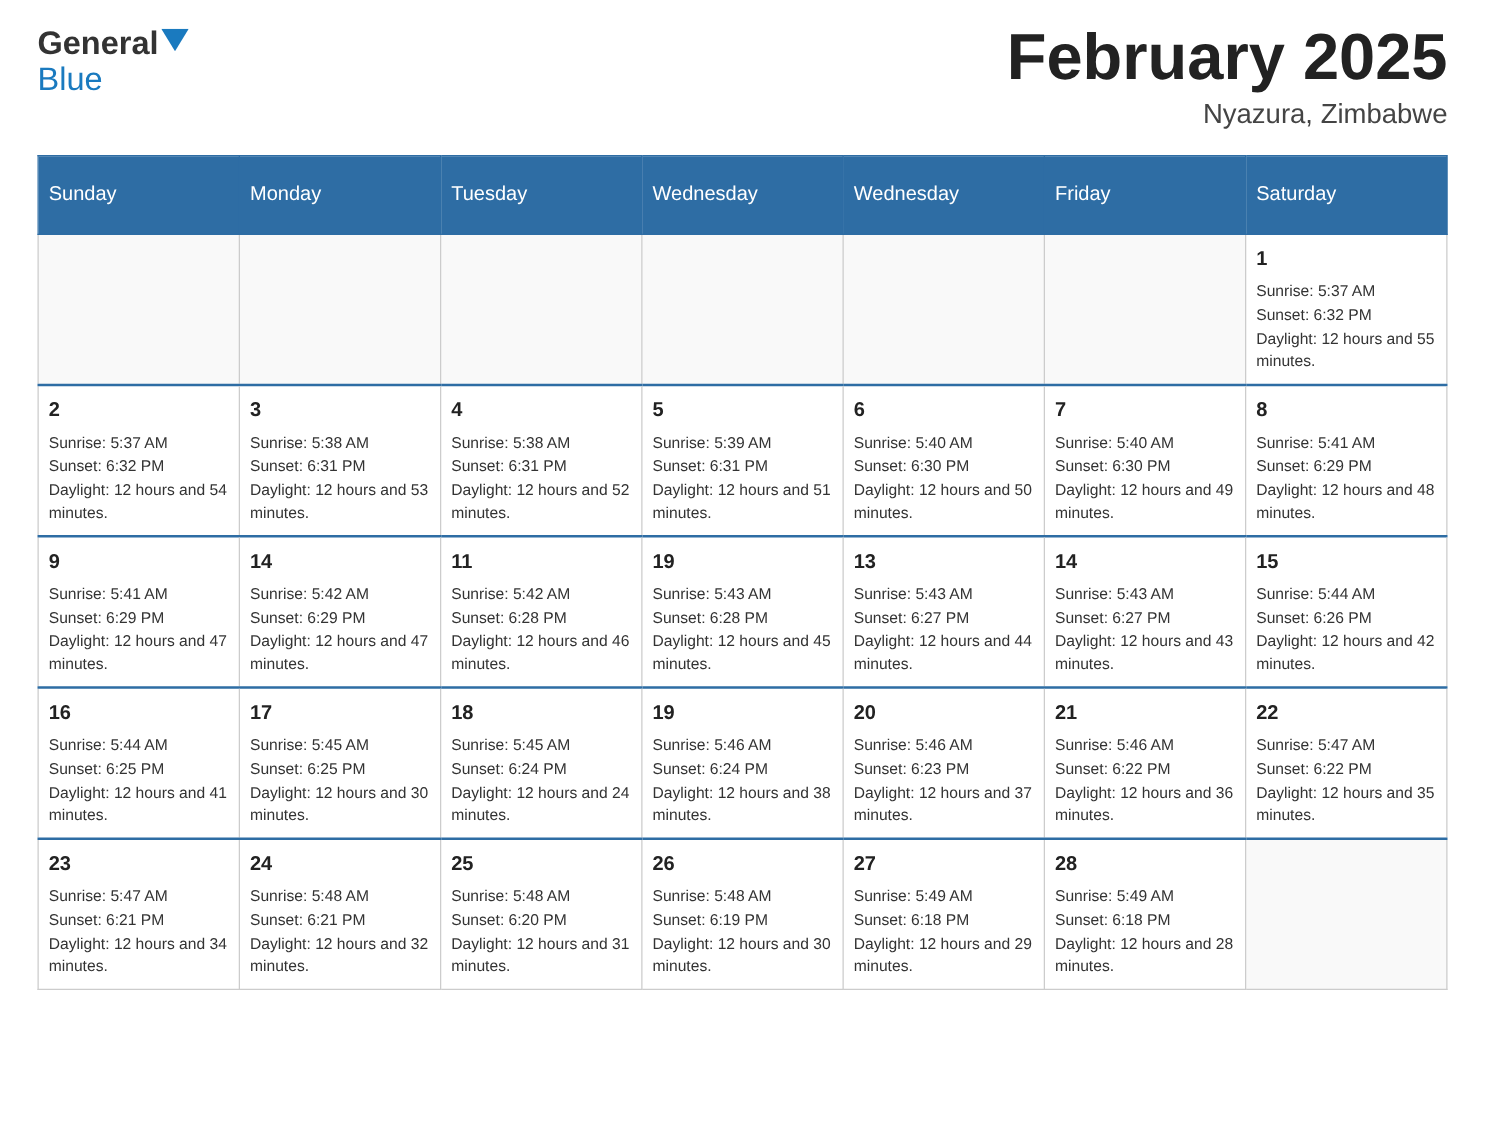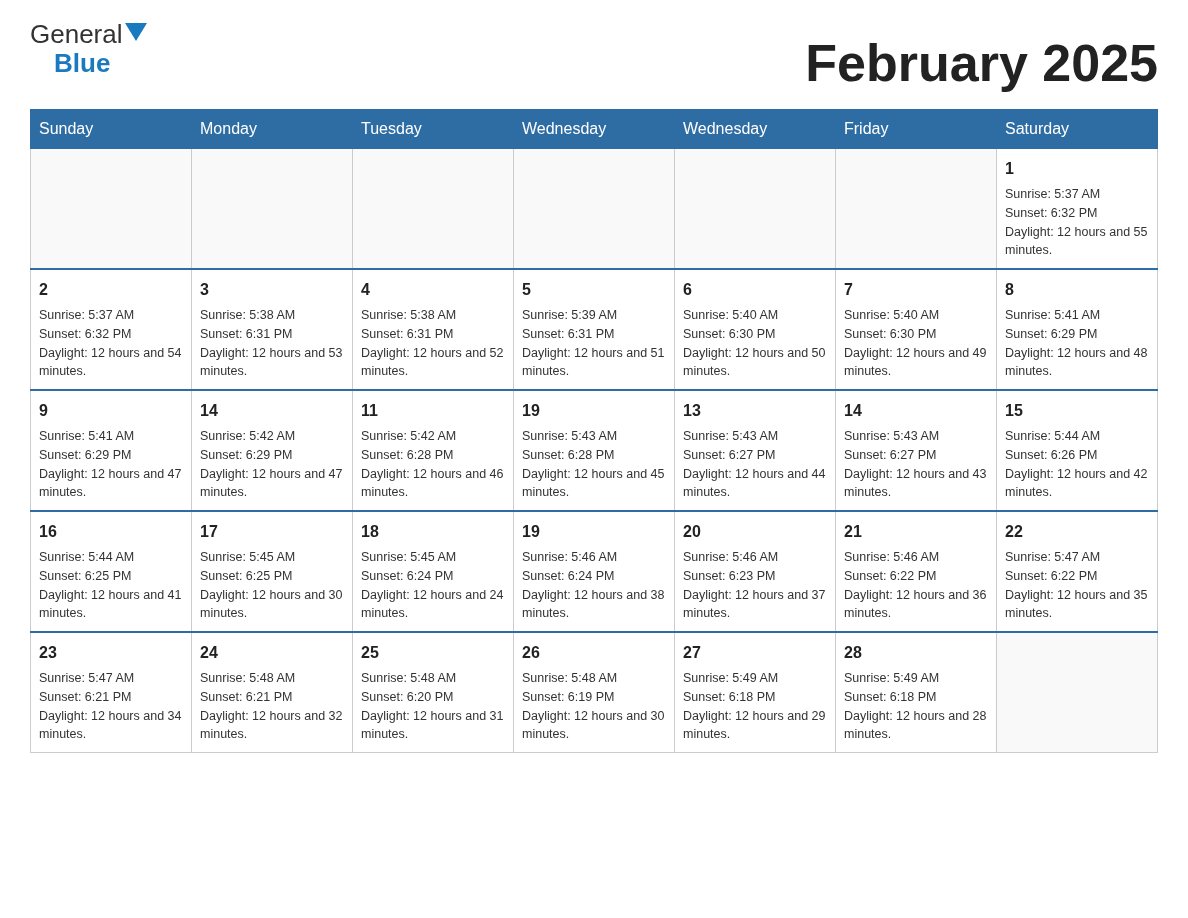--- a/index.html
+++ b/index.html
@@ -18,42 +18,41 @@
     }
     .logo {
       display: flex;
       flex-direction: column;
       font-size: 22px;
       font-weight: bold;
       line-height: 1.1;
     }
     .title-area {
       text-align: right;
-      margin-top: 17px;
     }
     .month-title {
       font-size: 52px;
       font-weight: bold;
       color: #222;
       line-height: 1;
     }
     .location {
       font-size: 22px;
       color: #444;
       margin-top: 6px;
     }
     .calendar {
       width: 100%;
       border-collapse: collapse;
       border: 1px solid #ccc;
     }
     .calendar th {
       background-color: #2e6da4;
       color: #fff;
-      padding: 10px 8px;
+      padding: 22px 8px;
       text-align: left;
       font-size: 16px;
       font-weight: normal;
       border: 1px solid #2e6da4;
     }
     .calendar td {
       vertical-align: top;
       padding: 8px 8px;
       border: 1px solid #ccc;
       width: calc(100% / 7);
@@ -75,29 +74,28 @@
     .row-separator td {
       border-top: 2px solid #2e6da4;
     }
     
     .logo-row {
       display: flex;
       align-items: center;
     }
     .logo-text-general {
       font-size: 26px;
-      font-weight: normal;
+      font-weight: bold;
       color: #333;
       text-align: center;
     }
     .logo-text-blue {
       font-size: 26px;
-      font-weight: bold;
+      font-weight: normal;
       color: #1a7abf;
-      margin-left: 24px;
     }
     .logo-icon {
       display: inline-block;
       position: relative;
       margin-left: 2px;
     }
   </style>
 </head>
 <body>
 
@@ -110,20 +108,21 @@
           <polygon points="0,0 22,0 11,18" fill="#1a7abf"></polygon>
         </svg>
       </span>
     </div>
     <div>
       <span class="logo-text-blue">Blue</span>
     </div>
   </div>
   <div class="title-area">
     <div class="month-title">February 2025</div>
+    <div class="location">Nyazura, Zimbabwe</div>
   </div>
 </div>
 
 <table class="calendar">
   <thead>
     <tr>
     <th>Sunday</th>
         <th>Monday</th>
         <th>Tuesday</th>
         <th>Wednesday</th>

